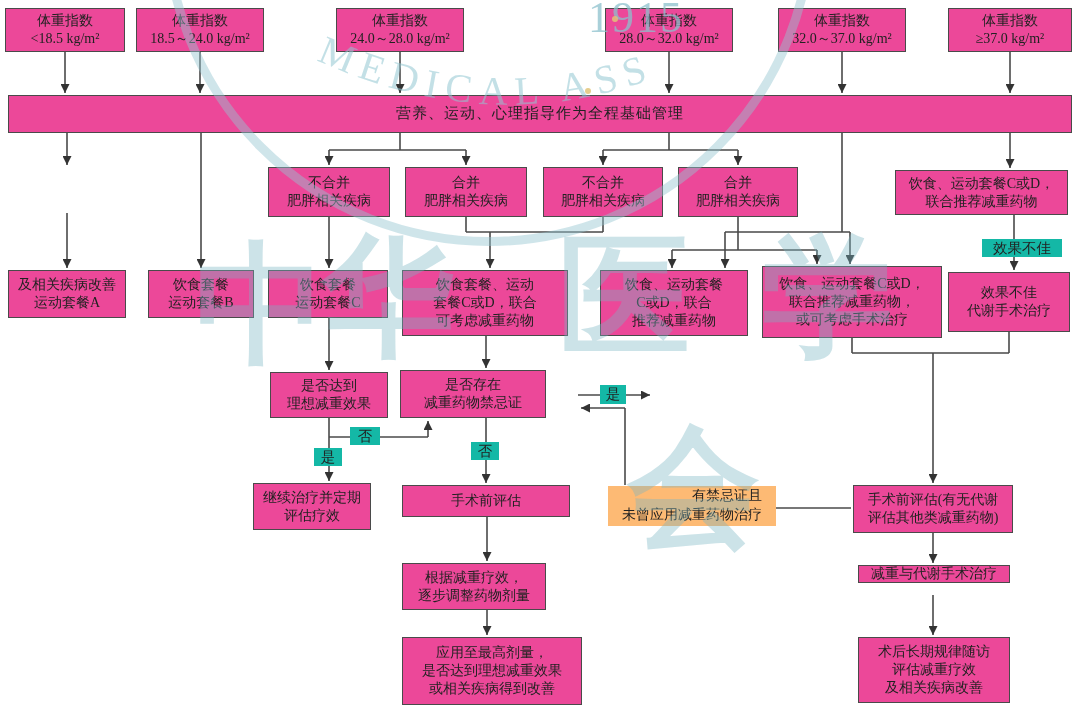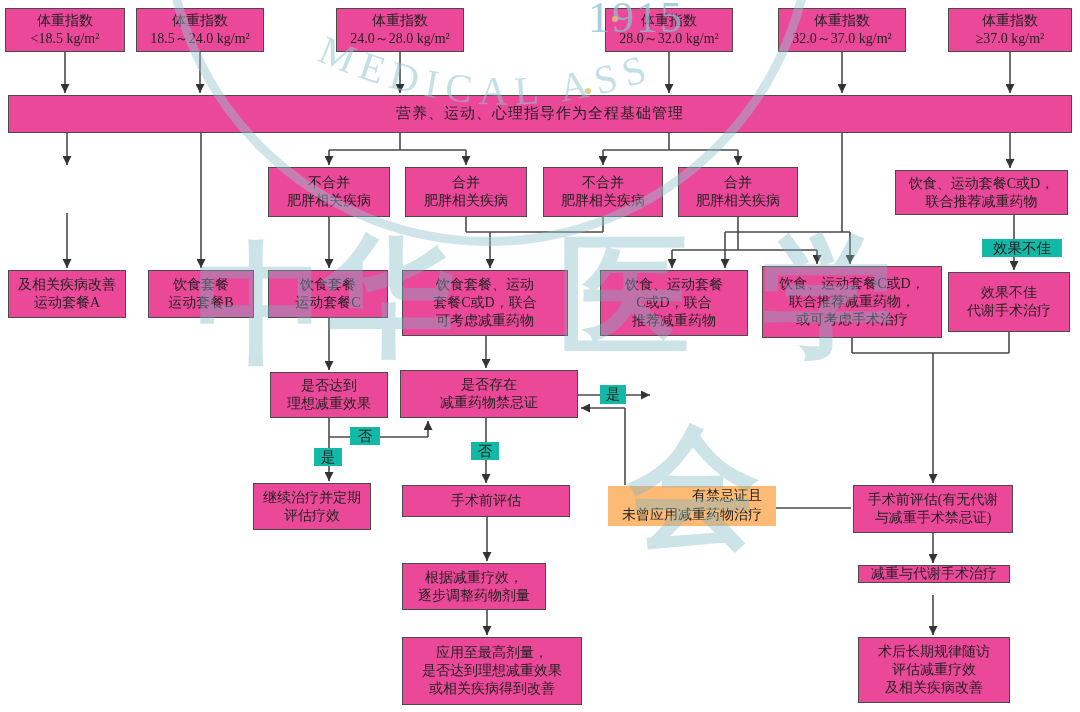--- a/index.html
+++ b/index.html
@@ -138,28 +138,28 @@
 套餐C或D，联合
 可考虑减重药物</div>
   <div class="node" style="left:762px;top:266px;width:180px;height:72px">饮食、运动套餐C或D，
 联合推荐减重药物，
 或可考虑手术治疗</div>
   <div class="node" style="left:948px;top:272px;width:122px;height:60px">效果不佳
 代谢手术治疗</div>
 
   <div class="node" style="left:270px;top:372px;width:118px;height:46px">是否达到
 理想减重效果</div>
-  <div class="node" style="left:400px;top:370px;width:178px;height:48px">是否存在
+  <div class="node" style="left:400px;top:370px;width:146px;height:48px">是否存在
 减重药物禁忌证</div>
 
   <div class="node" style="left:253px;top:483px;width:118px;height:47px">继续治疗并定期
 评估疗效</div>
   <div class="node" style="left:402px;top:485px;width:168px;height:32px">手术前评估</div>
   <div class="node" style="left:853px;top:485px;width:160px;height:48px">手术前评估(有无代谢
-与减重手术禁忌证)</div>
+评估其他类减重药物)</div>
 
   <div class="node" style="left:402px;top:563px;width:144px;height:47px">根据减重疗效，
 逐步调整药物剂量</div>
   <div class="node" style="left:858px;top:565px;width:152px;height:18px">减重与代谢手术治疗</div>
 
   <div class="node" style="left:858px;top:637px;width:152px;height:66px">术后长期规律随访
 评估减重疗效
 及相关疾病改善</div>
   <div class="node" style="left:402px;top:637px;width:180px;height:68px">应用至最高剂量，
 是否达到理想减重效果

